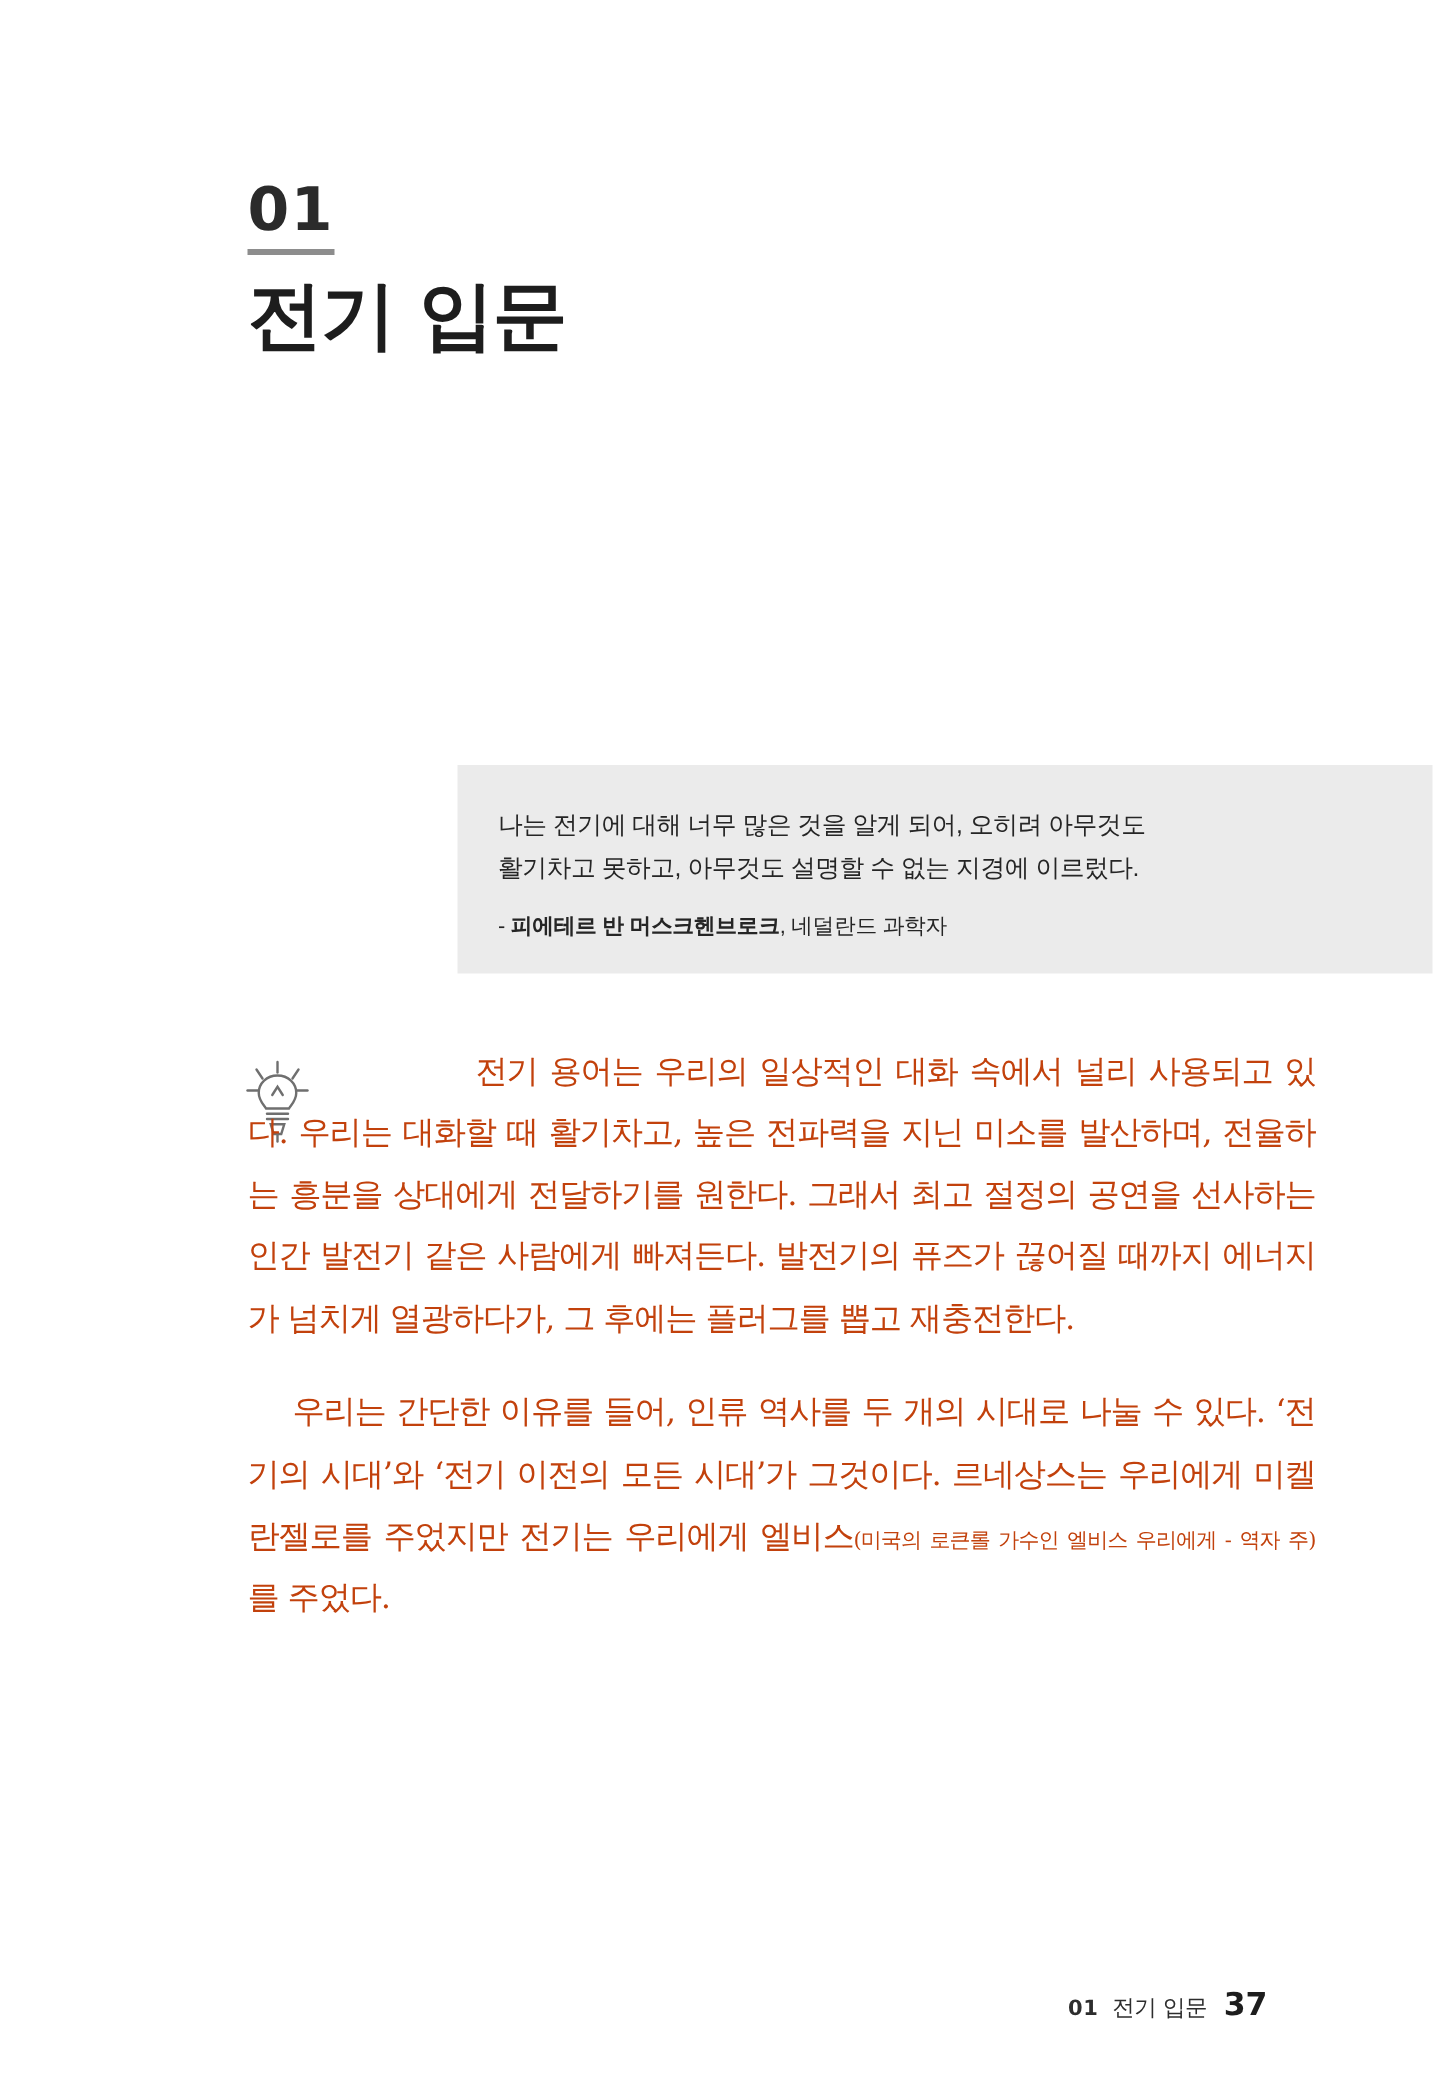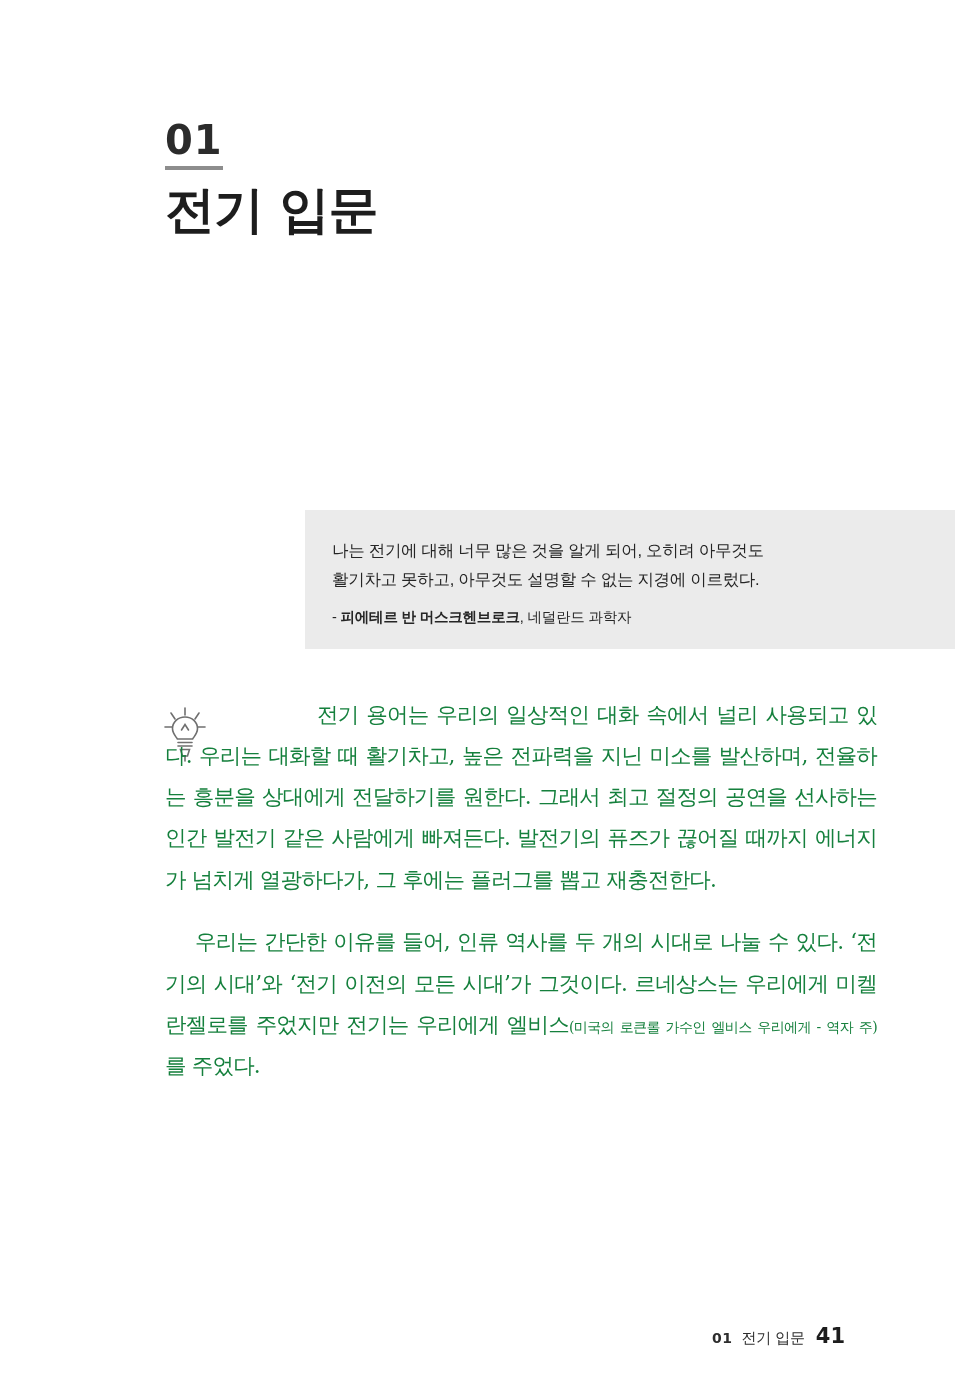--- a/index.html
+++ b/index.html
@@ -81,21 +81,21 @@
   .body-col {
     position: absolute;
     left: 133px;
     top: 672px;
     width: 712px;
   }
   .para {
     font-family: "DejaVu Serif", serif;
     font-size: 21.5px;
     line-height: 1.92;
-    color: #15803d;
+    color: #c2410c;
     letter-spacing: -0.8px;
     text-align: justify;
     text-justify: inter-character;
   }
   .para.first {
     text-indent: 0;
   }
   .para.first .lead-indent {
     display: inline-block;
     width: 152px;
@@ -189,16 +189,16 @@
   </div>
 
   <div class="body-col">
     <p class="para first"><span class="lead-indent"></span><span>전기 용어는 우리의 일상적인 대화 속에서 널리 사용되고 있다. 우리는 대화할 때 활기차고, 높은 전파력을 지닌 미소를 발산하며, 전율하는 흥분을 상대에게 전달하기를 원한다. 그래서 최고 절정의 공연을 선사하는 인간 발전기 같은 사람에게 빠져든다. 발전기의 퓨즈가 끊어질 때까지 에너지가 넘치게 열광하다가, 그 후에는 플러그를 뽑고 재충전한다.</span></p>
     <p class="para second"><span>우리는 간단한 이유를 들어, 인류 역사를 두 개의 시대로 나눌 수 있다. ‘전기의 시대’와 ‘전기 이전의 모든 시대’가 그것이다. 르네상스는 우리에게 미켈란젤로를 주었지만 전기는 우리에게 엘비스</span><span class="annot">(미국의 로큰롤 가수인 엘비스 우리에게 - 역자 주)</span><span>를 주었다.</span></p>
   </div>
 
   <div class="footer">
     <span class="footer-chapter-no">01</span>
     <span class="footer-chapter-title">전기 입문</span>
-    <span class="footer-page">41</span>
+    <span class="footer-page">37</span>
   </div>
 
 </div>
 
 </body></html>

